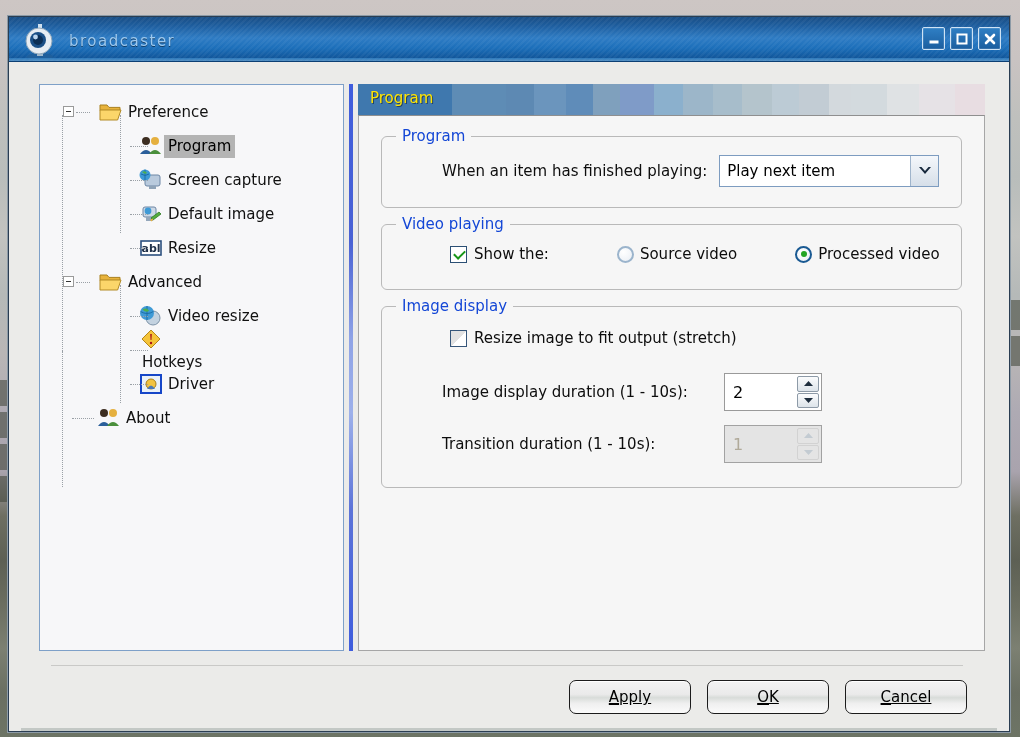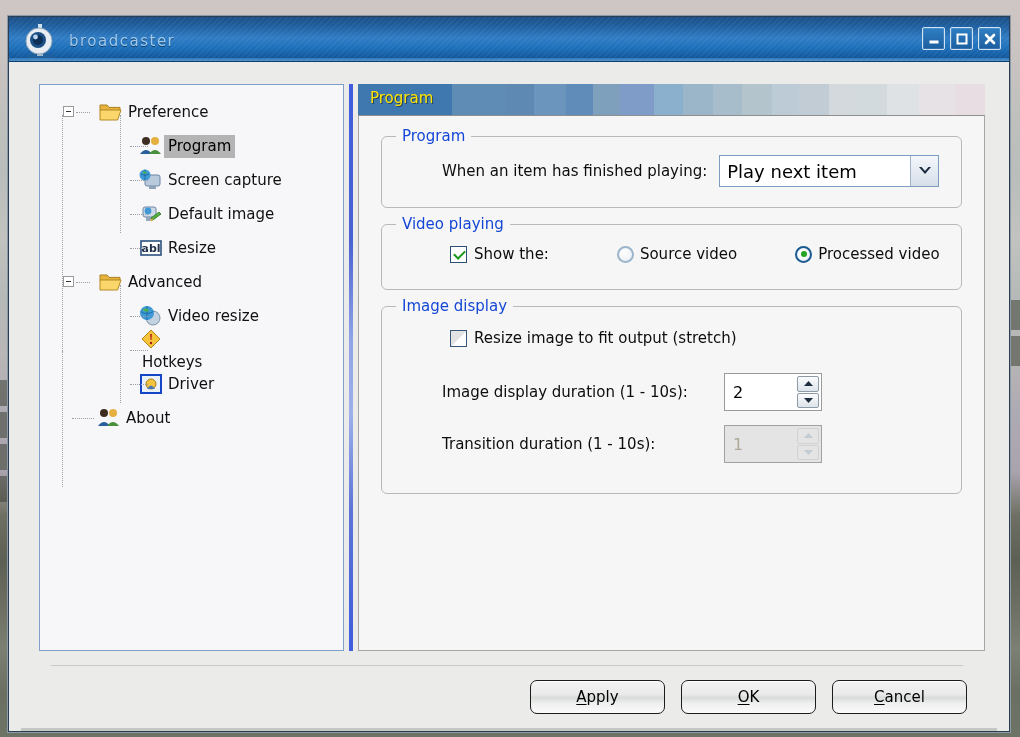--- a/index.html
+++ b/index.html
@@ -198,21 +198,21 @@
 
   
   .combo {
     display:flex; align-items:stretch;
     width: 220px; height: 32px;
     border: 1px solid #7d9cc0;
     background: #ffffff;
   }
   .combo .val {
     flex:1 1 auto; display:flex; align-items:center;
-    padding-left: 7px; font-size: 18px; color:#000;
+    padding-left: 7px; font-size: 15px; color:#000;
   }
   .combo .arrow {
     width: 28px; flex:0 0 auto;
     background: linear-gradient(180deg,#f4f7fb,#d6dfe9);
     border-left: 1px solid #9fb4cb;
     display:flex; align-items:center; justify-content:center;
   }
 
   
   .cb {
@@ -261,28 +261,29 @@
 
   
   #footer {
     flex: 0 0 auto;
     padding: 8px 24px 14px 20px;
     background: #ebebe9;
   }
   #footer .sep { height:1px; background:#c9c9c7; margin: 6px 10px 14px 10px; }
   #btnrow { display:flex; justify-content:flex-end; gap: 16px; padding-right: 6px;}
   .btn {
-    width: 135px; height: 34px;
+    width: 122px; height: 34px;
     border: 1px solid #1c1c1c;
     border-radius: 7px;
     background: linear-gradient(180deg,#f3f3f3 0%, #eaeaea 42%, #d8dcd9 52%, #efefef 70%, #fbfbfb 100%);
     font-size: 15px; color:#000;
     display:flex; align-items:center; justify-content:center;
     cursor: pointer;
     box-shadow: inset 0 1px 0 #ffffff;
+    text-decoration: underline;
   }
   .btn u { text-underline-offset: 2px; }
   #bottom-shadow {
     height: 3px; background:#c3c8c5;
   }
 </style>
 </head>
 <body>
 
 <div id="desktop">
@@ -534,21 +535,21 @@
               </div>
 
               <div style="display:flex;align-items:center;margin-left:58px;">
                 <div class="rb selected"></div>
                 <span class="lbl">Processed video</span>
               </div>
             </div>
 
           </div>
 
-          <div class="group" style="padding-top:22px;padding-bottom:30px;">
+          <div class="group" style="padding-top:22px;padding-bottom:24px;">
             <div class="glabel">Image display</div>
 
             <div class="row" style="padding-left:54px;">
               <div class="cb unchecked"></div>
               <span class="lbl">Resize image to fit output (stretch)</span>
             </div>
 
             <div class="row" style="padding-left:46px;margin-top:26px;">
               <span class="lbl" style="width:282px;">Image display duration (1 - 10s):</span>
               <div class="spin">

